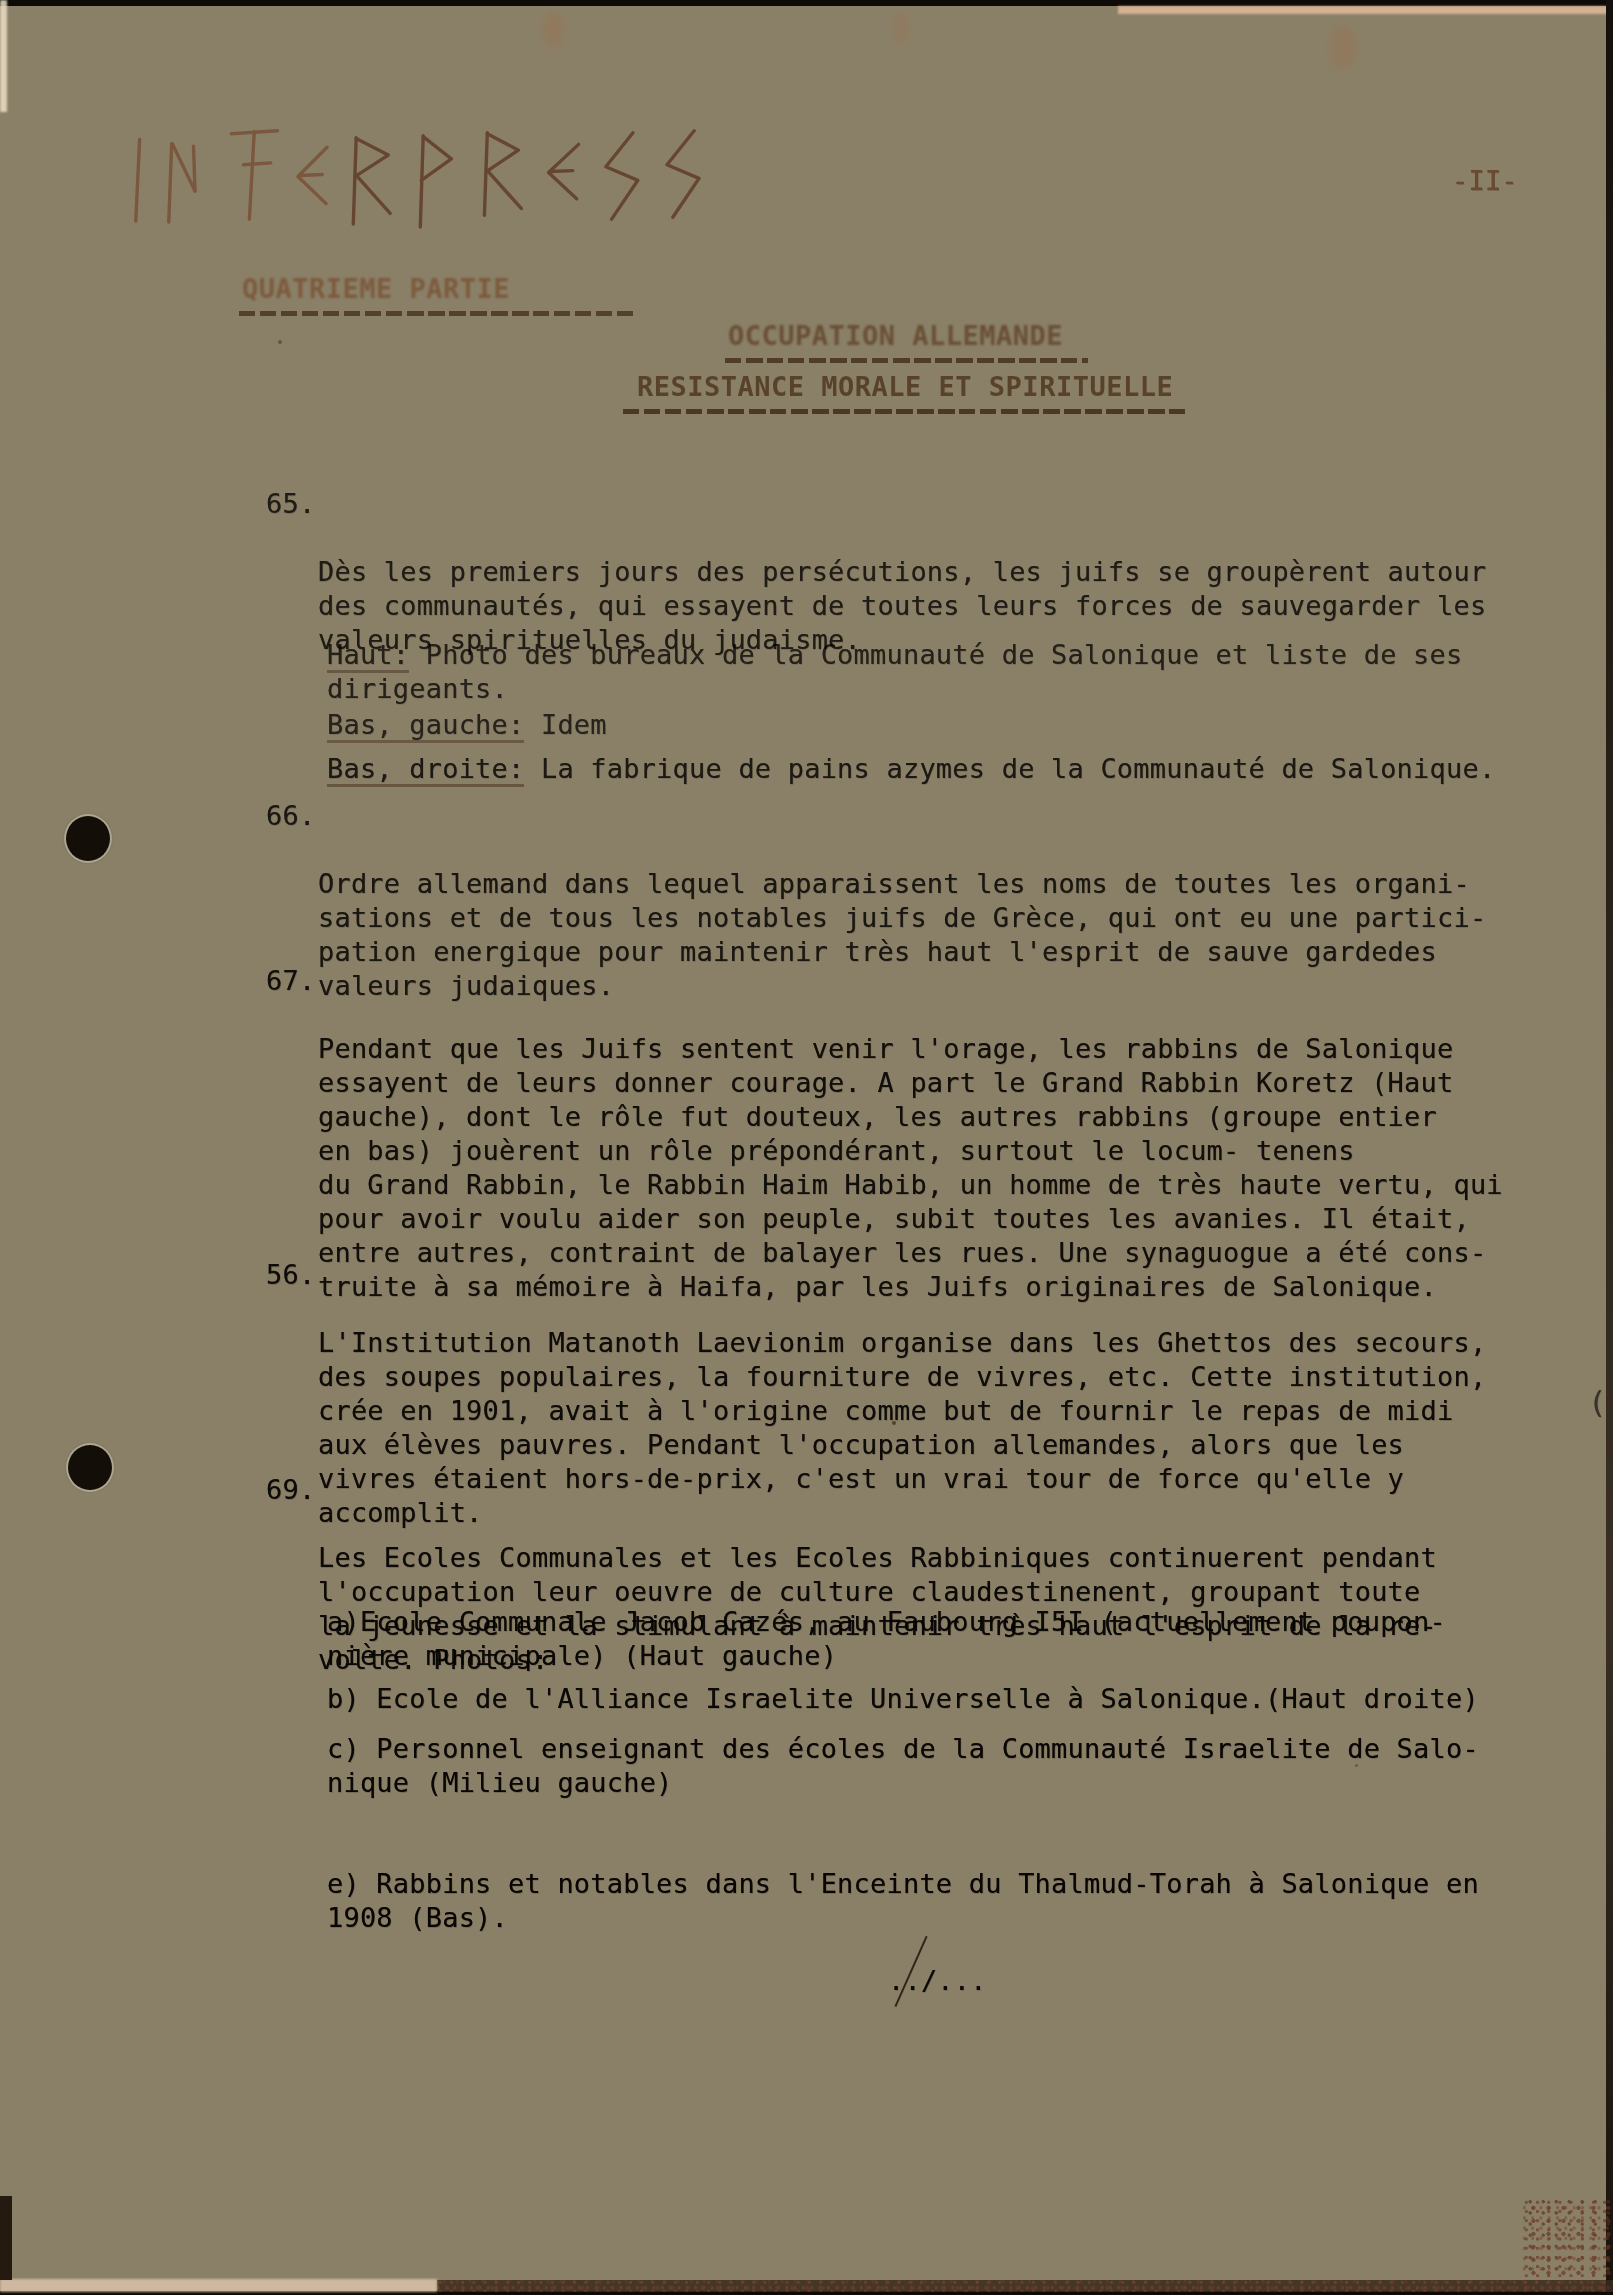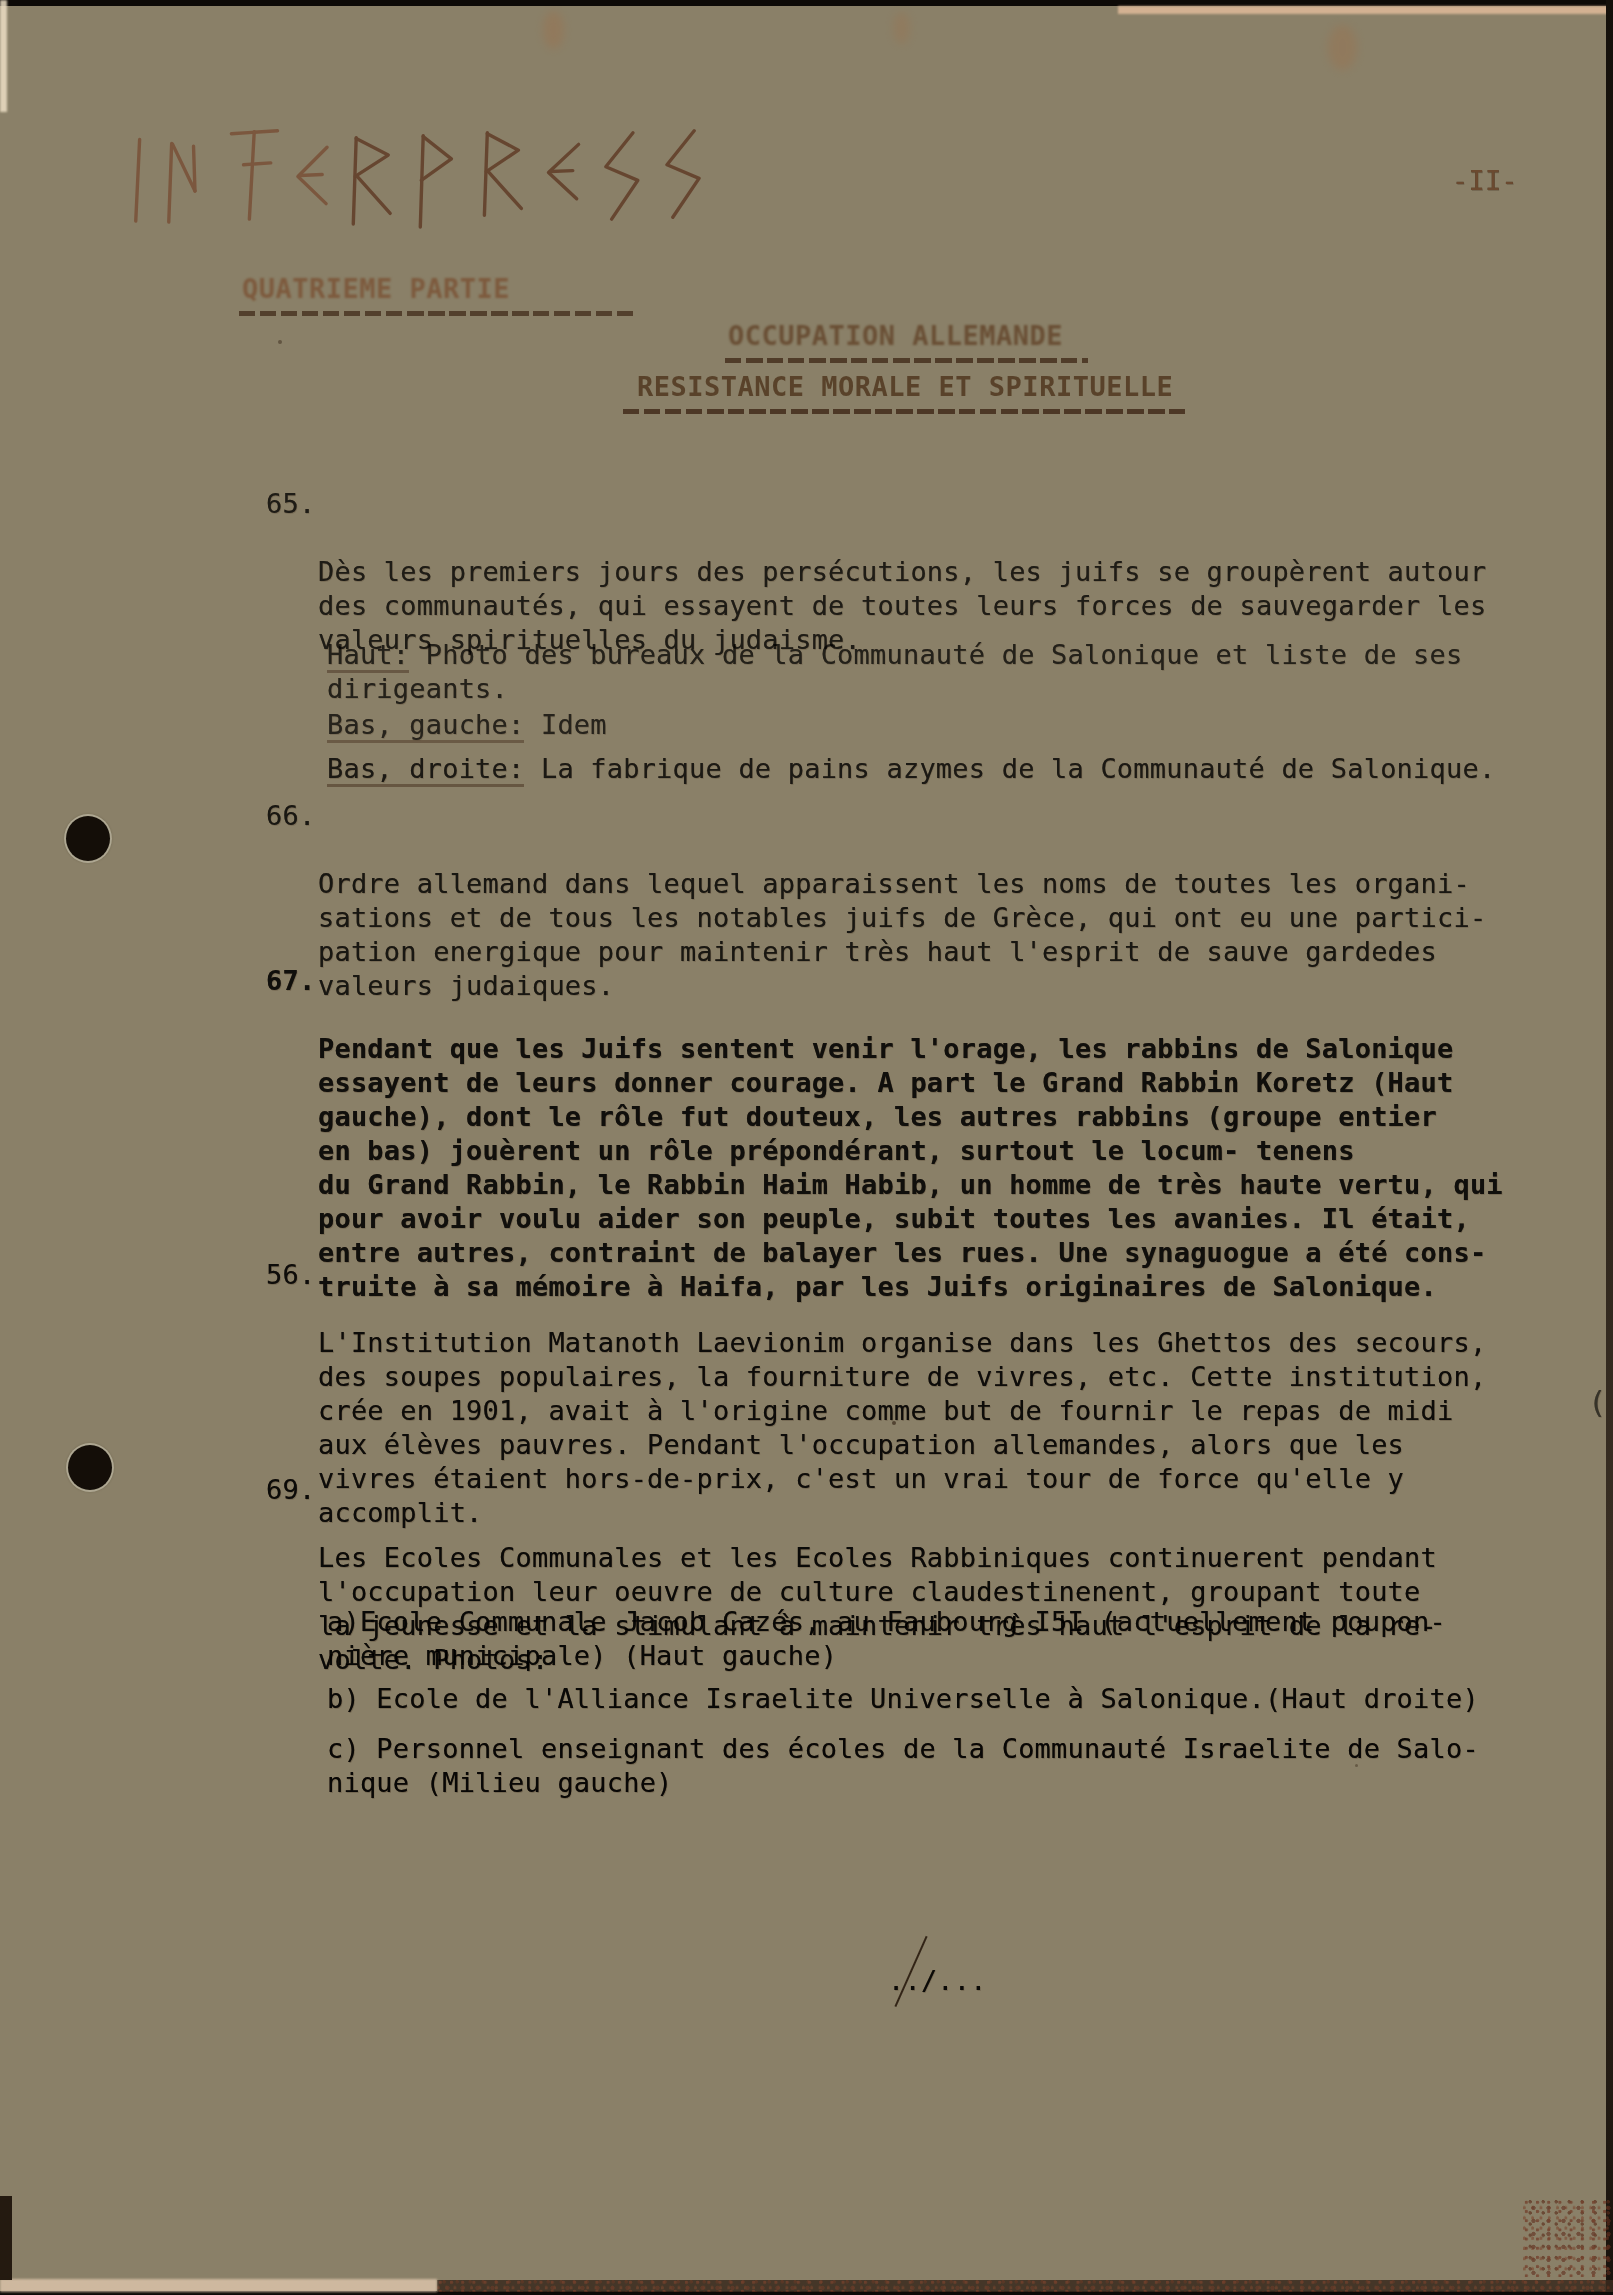--- a/index.html
+++ b/index.html
@@ -102,21 +102,21 @@
   </div>
 
   <div class="txt para" style="top:799px;opacity:.82;">
     <span class="pnum">66.</span>
     <div class="ptext">Ordre allemand dans lequel apparaissent les noms de toutes les organi-
 sations et de tous les notables juifs de Grèce, qui ont eu une partici-
 pation energique pour maintenir très haut l'esprit de sauve gardedes
 valeurs judaiques.</div>
   </div>
 
-  <div class="txt para" style="top:964px;opacity:.88;font-weight:bold;">
+  <div class="txt para" style="top:964px;opacity:.88;">
     <span class="pnum">67.</span>
     <div class="ptext">Pendant que les Juifs sentent venir l'orage, les rabbins de Salonique
 essayent de leurs donner courage. A part le Grand Rabbin Koretz (Haut
 gauche), dont le rôle fut douteux, les autres rabbins (groupe entier
 en bas) jouèrent un rôle prépondérant, surtout le locum- tenens
 du Grand Rabbin, le Rabbin Haim Habib, un homme de très haute vertu, qui
 pour avoir voulu aider son peuple, subit toutes les avanies. Il était,
 entre autres, contraint de balayer les rues. Une synaguogue a été cons-
 truite à sa mémoire à Haifa, par les Juifs originaires de Salonique.</div>
   </div>
@@ -137,20 +137,22 @@
 l'occupation leur oeuvre de culture claudestinenent, groupant toute
 la jeunesse et la stimulant à maintenir très haut l'esprit de la re-
 volte. Photos:</div>
   </div>
 
   <div class="txt item" style="top:1605px;opacity:.93;">a)Ecole Communale Jacob Cazés, au Faubourg I5I (actuellement poupon-
 nière municipale) (Haut gauche)</div>
   <div class="txt item" style="top:1682px;opacity:.93;">b) Ecole de l'Alliance Israelite Universelle à Salonique.(Haut droite)</div>
   <div class="txt item" style="top:1732px;opacity:.94;">c) Personnel enseignant des écoles de la Communauté Israelite de Salo-
 nique (Milieu gauche)</div>
+  <div class="txt item" style="top:1867px;opacity:.95;">e) Rabbins et notables dans l'Enceinte du Thalmud-Torah à Salonique en
+1908 (Bas).</div>
 
   <div class="txt" style="left:888px;top:1964px;opacity:.92;">../...</div>
   <div class="slash" style="left:910px;top:1933px;"></div>
 
   <div class="txt" style="left:1588px;top:1385px;opacity:.6;font-size:31px;">(</div>
 
   <div class="hole" style="left:66px;top:816px;"></div>
   <div class="hole" style="left:68px;top:1445px;"></div>
 
   <div class="stain" style="left:543px;top:10.7px;width:21.4px;height:38px;opacity:.28;"></div>

